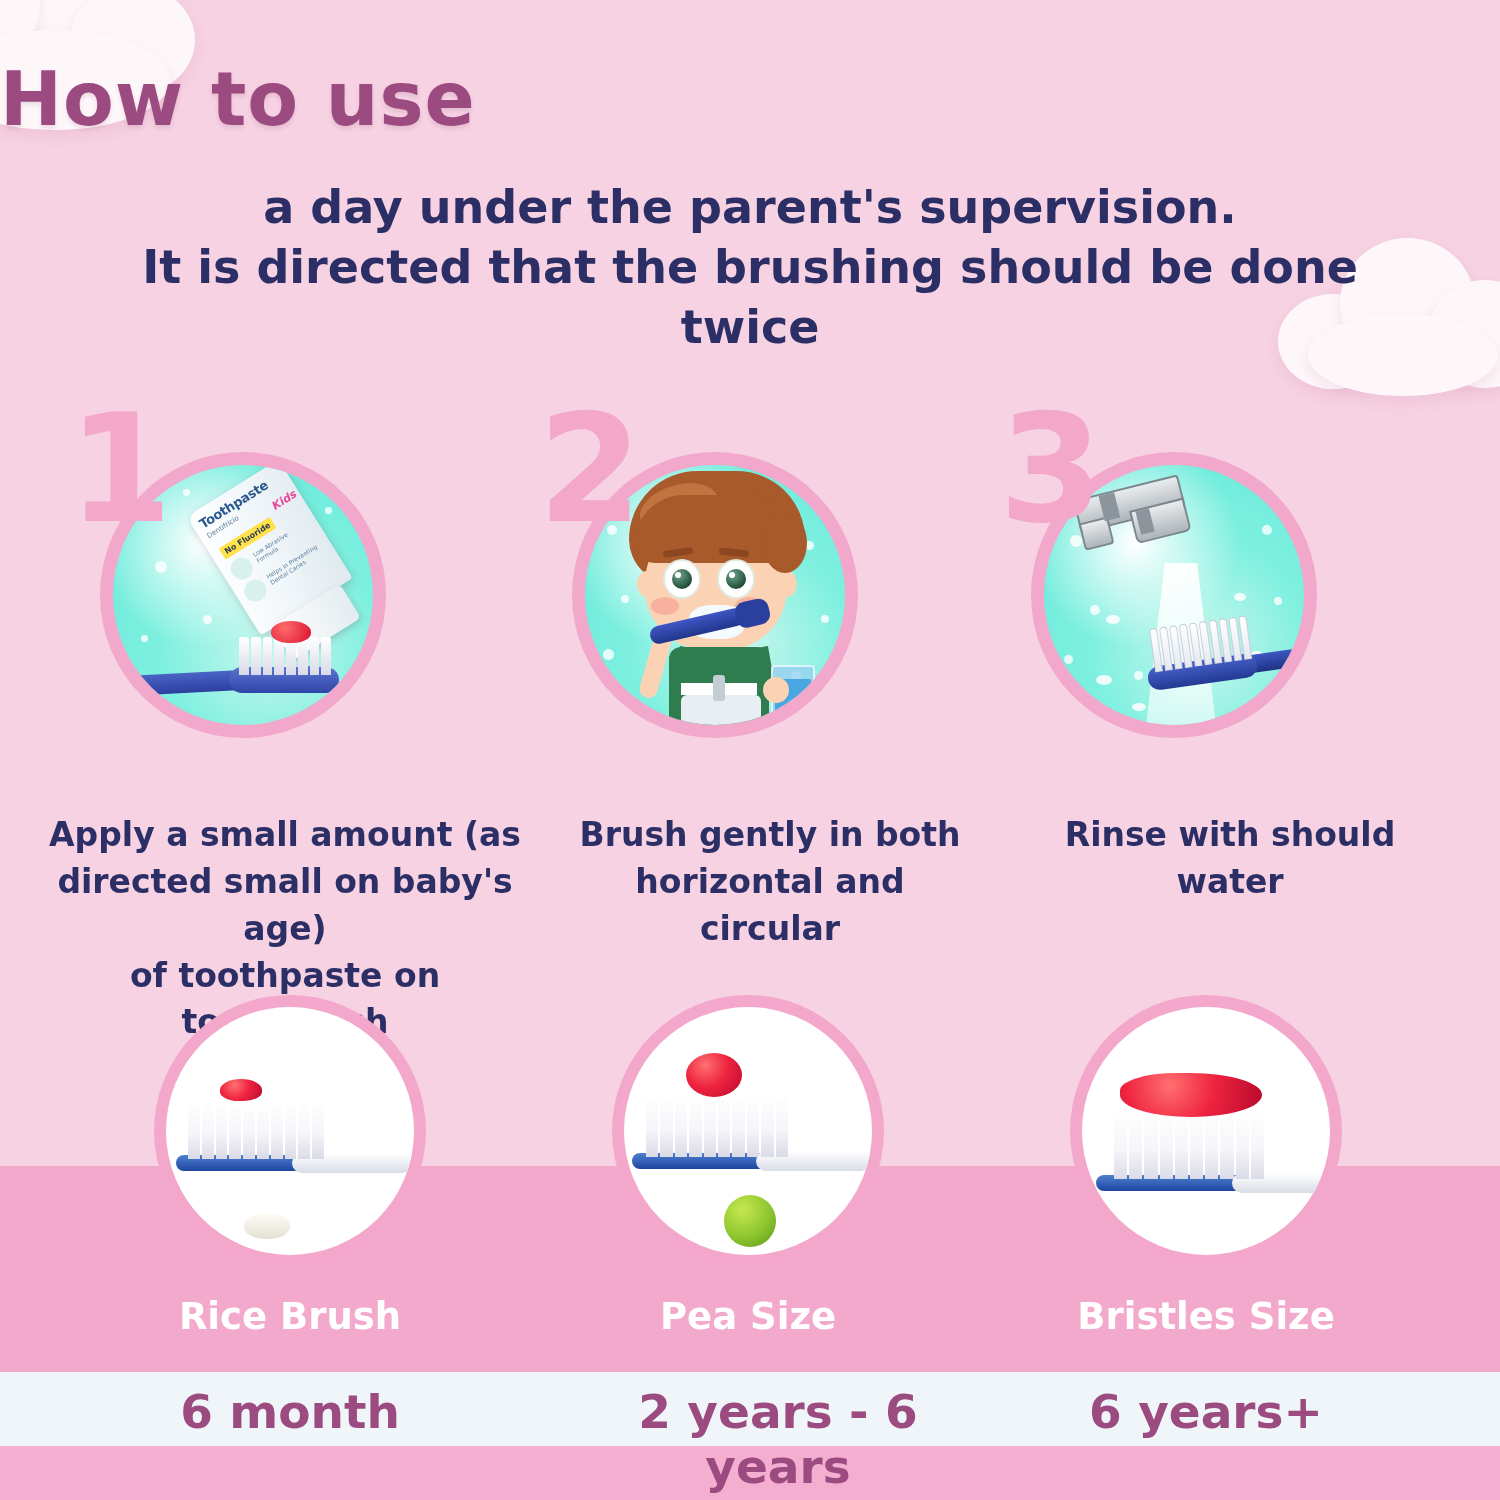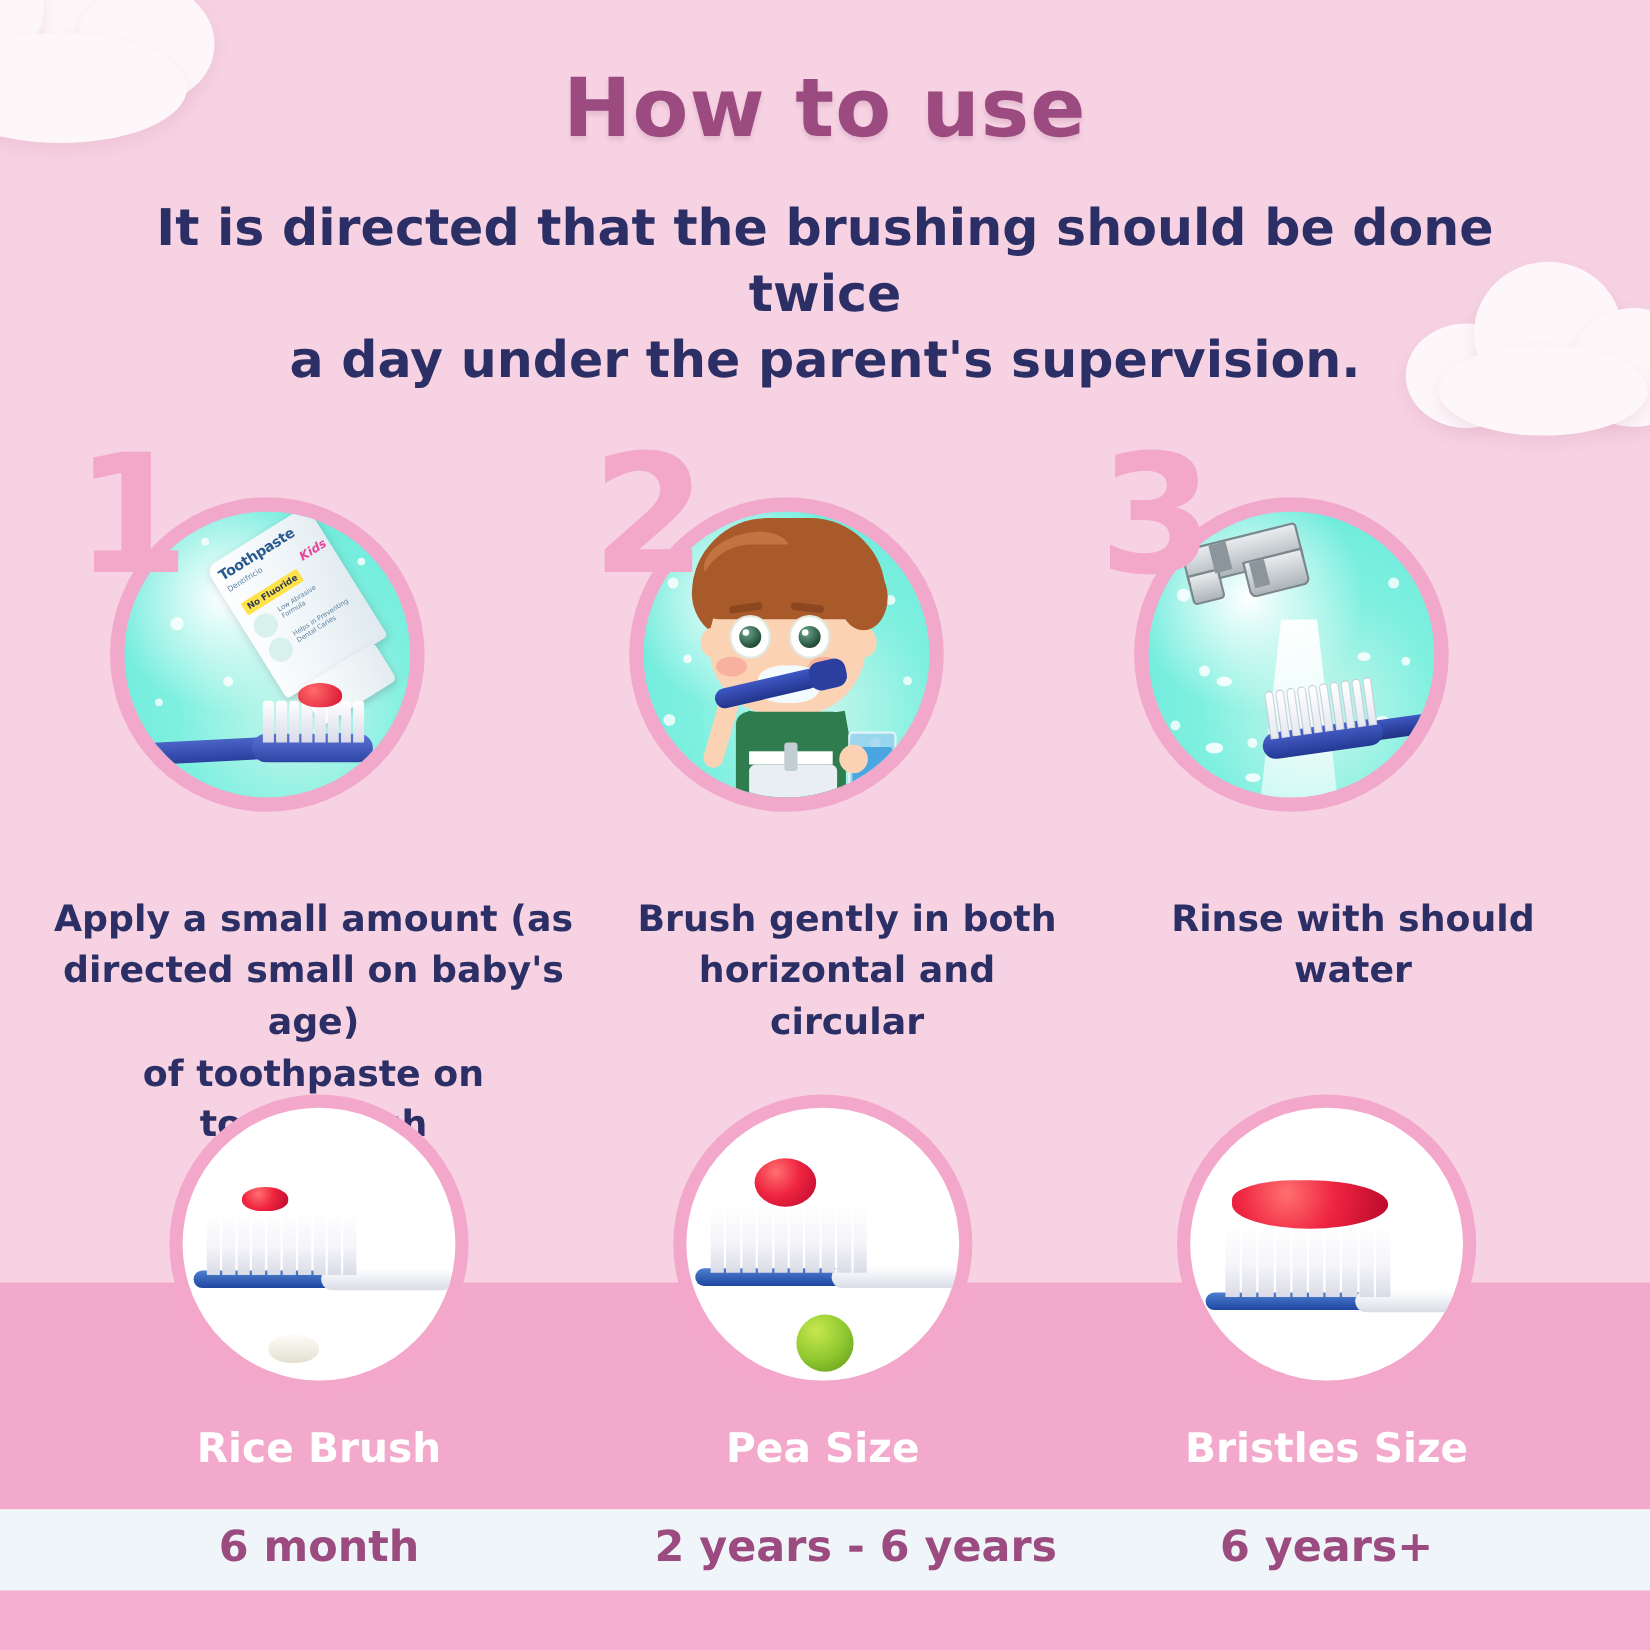--- a/index.html
+++ b/index.html
@@ -28,21 +28,21 @@
   .cloud-tl i:nth-child(5){left:20px; top:100px;width:230px;height:100px;}
 
   .cloud-r{left:1278px;top:232px;width:250px;height:170px;}
   .cloud-r i:nth-child(1){left:0px;  top:62px;  width:110px;height:95px;}
   .cloud-r i:nth-child(2){left:62px; top:6px;   width:135px;height:130px;}
   .cloud-r i:nth-child(3){left:150px;top:48px;  width:115px;height:108px;}
   .cloud-r i:nth-child(4){left:30px; top:82px;  width:190px;height:82px;}
 
   
   .title{
-    position:absolute;left:0;top:56px;width:1500px;text-align:center;
+    position:absolute;left:0;top:56px;width:1500px;text-align:left;
     font-size:74px;font-weight:bold;color:#9c4b81;letter-spacing:1px;
     text-shadow:0 3px 4px rgba(150,90,125,.18);
   }
   .subtitle{
     position:absolute;left:120px;top:178px;width:1260px;text-align:center;
     font-size:46px;line-height:1.30;font-weight:bold;color:#2c2f66;
   }
   .subtitle span{display:block;}
 
   
@@ -241,21 +241,21 @@
         background:radial-gradient(circle at 35% 28%,#c7e84e 0%,#8dc62f 55%,#5d9416 100%);}
 
   
   .size-labels{position:absolute;left:0;top:1295px;width:1500px;height:60px;}
   .size-label{position:absolute;top:0;text-align:center;font-size:37px;font-weight:bold;color:#ffffff;}
   .sl-1{left:110px;width:360px;}
   .sl-2{left:568px;width:360px;}
   .sl-3{left:1026px;width:360px;}
 
   .age-row{position:absolute;left:0;top:1384px;width:1500px;height:56px;}
-  .age{position:absolute;top:0;text-align:center;font-size:39px;font-weight:bold;color:#9c4b81;}
+  .age{position:absolute;top:0;text-align:center;font-size:47px;font-weight:bold;color:#9c4b81;}
   .age-1{left:110px;width:360px;}
   .age-2{left:568px;width:420px;}
   .age-3{left:1026px;width:360px;}
 </style>
 </head>
 <body>
 
 <div class="stage">
 
   <div class="band-top"></div>
@@ -273,22 +273,22 @@
   <div class="cloud cloud-r">
     <i></i>
       <i></i>
       <i></i>
       <i></i>
   </div>
 
   <div class="title">How to use</div>
 
   <div class="subtitle">
+    <span>a day under the parent's supervision.</span>
     <span>It is directed that the brushing should be done twice</span>
-    <span>a day under the parent's supervision.</span>
   </div>
 
   <div class="steps">
 
     <div class="step step-1">
       <div class="num">1</div>
       <div class="circ-wrap">
         <div class="ring"></div>
         <div class="disc">
           <div class="sparkles">

